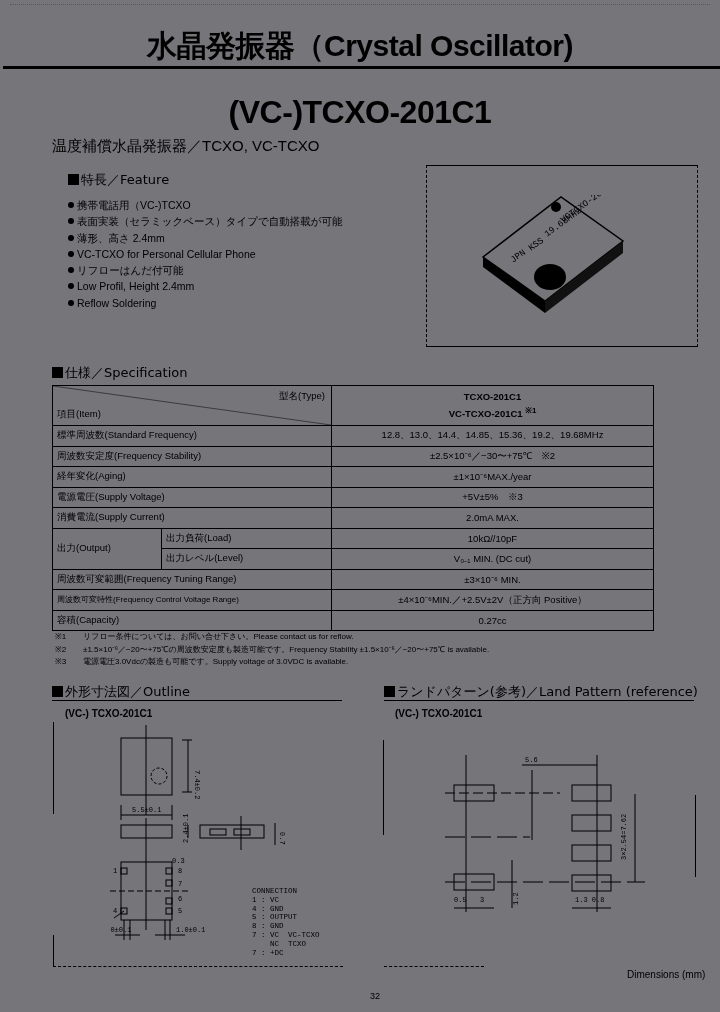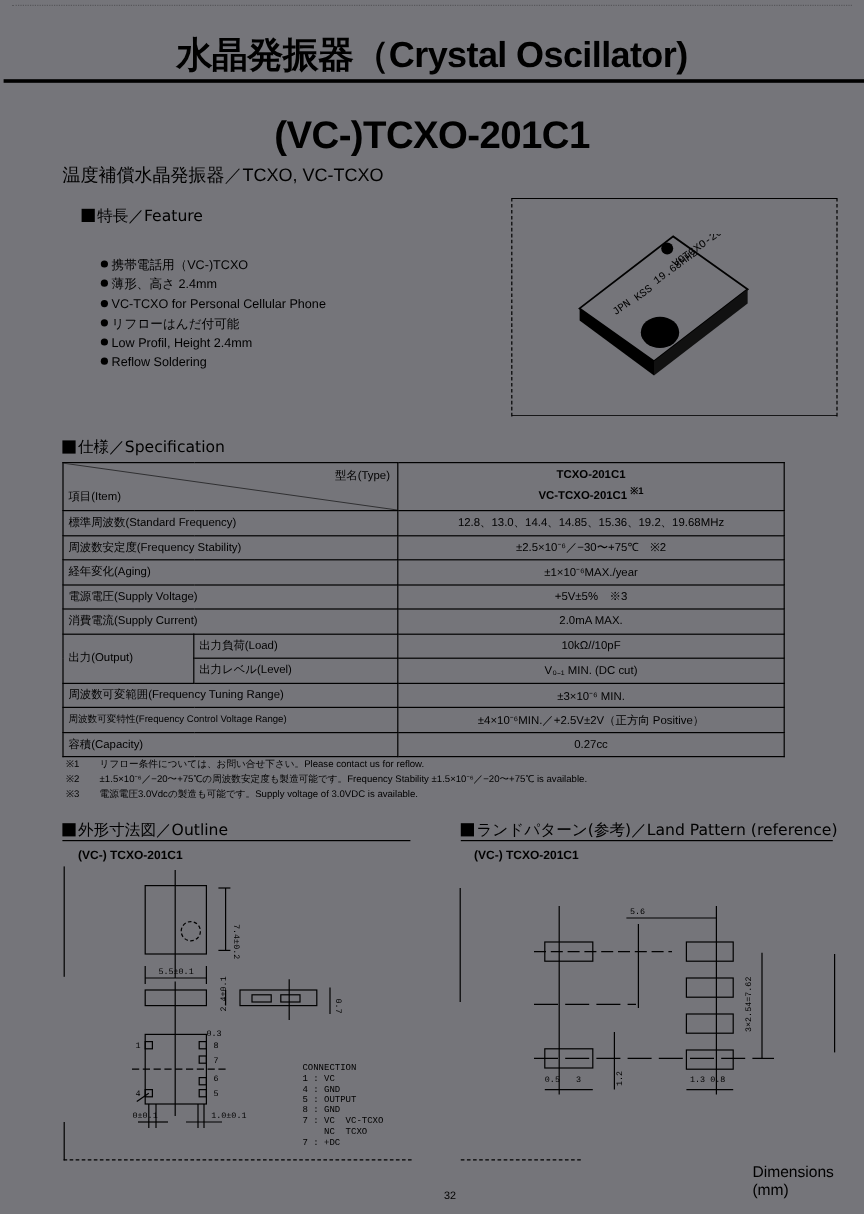--- a/index.html
+++ b/index.html
@@ -5,54 +5,55 @@
   html,body{margin:0;padding:0;}
   body{width:720px;height:1012px;background:#75757a;color:#000;font-family:"DejaVu Sans",sans-serif;position:relative;overflow:hidden;}
   .abs{position:absolute;}
   .noise{left:10px;top:4px;width:700px;height:6px;border-top:1px dotted #222;opacity:.35;}
   .title{left:0;width:720px;top:26px;text-align:center;font-size:30px;font-weight:bold;letter-spacing:-0.5px;font-family:"Liberation Sans",sans-serif;}
   .title-rule{left:3px;top:66px;width:717px;height:0;border-top:3px solid #000;}
   .model{left:0;width:720px;top:94px;text-align:center;font-size:32px;font-weight:bold;font-family:"Liberation Sans",sans-serif;letter-spacing:-0.5px;}
   .subtitle{left:52px;top:137px;font-size:15px;font-family:"Liberation Sans",sans-serif;}
   .sec-head{font-size:13px;font-family:"DejaVu Sans",sans-serif;}
   .sec-head .sq{display:inline-block;width:11px;height:11px;background:#000;margin-right:2px;vertical-align:-1px;}
-  .feat-list{left:68px;top:197px;margin:16px;padding:0;list-style:none;font-size:10.5px;font-family:"Liberation Sans",sans-serif;}
+  .feat-list{left:68px;top:197px;margin:0;padding:0;list-style:none;font-size:10.5px;font-family:"Liberation Sans",sans-serif;}
   .feat-list li{height:16.3px;line-height:16.3px;white-space:nowrap;}
   .feat-list li::before{content:"";display:inline-block;width:6px;height:6px;border-radius:50%;background:#000;margin-right:3px;vertical-align:1px;}
   .photo-frame{left:426px;top:165px;width:270px;height:180px;border:1px solid #000;border-style:solid dashed;}
   .chip{left:475px;top:195px;width:150px;height:120px;}
   .spec-table{left:52px;top:385px;width:602px;border-collapse:collapse;font-size:9.5px;font-family:"Liberation Sans",sans-serif;}
   .spec-table td{border:1px solid #000;height:19.5px;padding:0 4px;white-space:nowrap;}
   .spec-table td.val{text-align:center;width:313px;}
   .spec-table td.hdr{height:39px;position:relative;}
   .notes{left:55px;top:631px;font-size:8px;font-family:"Liberation Sans",sans-serif;line-height:12.5px;}
   .notes div{white-space:nowrap;}
   .notes .mk{display:inline-block;width:28px;}
   .sub-model{font-size:10px;font-weight:bold;font-family:"Liberation Sans",sans-serif;}
   .rule{height:0;border-top:1px solid #000;}
   .draw{font-size:7px;font-family:"Liberation Mono",monospace;}
   .conn{left:252px;top:887px;font-size:7.5px;font-family:"Liberation Mono",monospace;line-height:8.8px;}
-  .dims-note{left:627px;top:969px;font-size:13px;font-family:"Liberation Sans",sans-serif;}
+  .dims-note{left:627px;top:969px;font-size:10px;font-family:"Liberation Sans",sans-serif;}
   .pageno{left:370px;top:991px;font-size:9px;font-family:"Liberation Sans",sans-serif;}
 </style>
 </head>
 <body>
 
 <div class="abs noise"></div>
 
 <div class="abs title">水晶発振器（Crystal Oscillator)</div>
 <div class="abs title-rule"></div>
 <div class="abs model">(VC-)TCXO-201C1</div>
 <div class="abs subtitle">温度補償水晶発振器／TCXO, VC-TCXO</div>
 
 <div class="abs sec-head" style="left:68px;top:171px;">
   <span class="sq"></span><span>特長／Feature</span>
 </div>
 <ul class="abs feat-list">
   <li>携帯電話用（VC-)TCXO</li>
+  <li>表面実装（セラミックベース）タイプで自動搭載が可能</li>
   <li>薄形、高さ 2.4mm</li>
   <li>VC-TCXO for Personal Cellular Phone</li>
   <li>リフローはんだ付可能</li>
   <li>Low Profil, Height 2.4mm</li>
   <li>Reflow Soldering</li>
 </ul>
 
 <div class="abs photo-frame"></div>
 <svg class="abs chip" viewBox="0 0 150 120">
   <polygon points="8,62 86,2 148,46 70,106" fill="#75757a" stroke="#000" stroke-width="1.5"></polygon>

